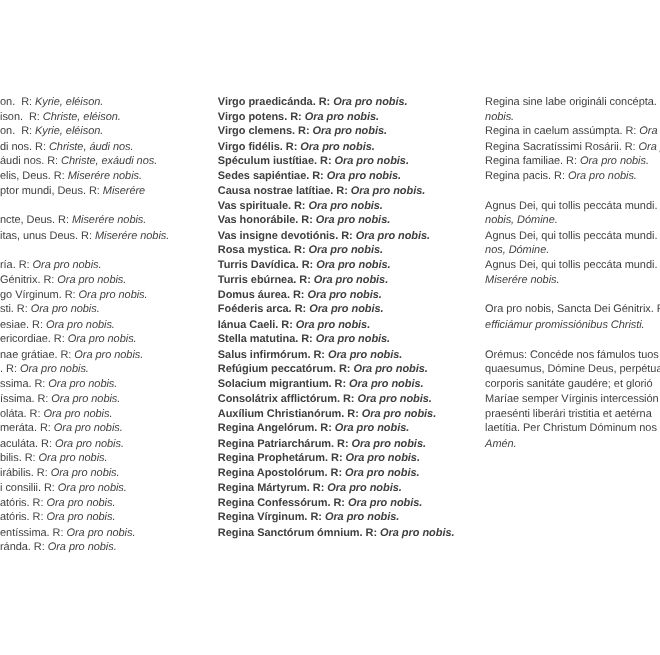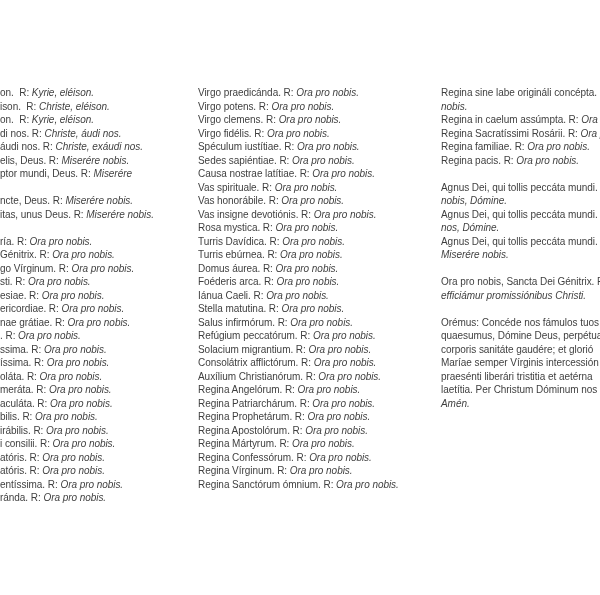--- a/index.html
+++ b/index.html
@@ -14,21 +14,21 @@
   .col {
     position: absolute;
     top: 86px;
     font-size: 10px;
     line-height: 13.5px;
     letter-spacing: -0.05px;
     color: #3f3f3f;
     white-space: pre;
   }
   .col-left   { left: 0px;   width: 196px; }
-  .col-middle { left: 198px; width: 242px; }
+  .col-middle { left: 198px; width: 242px; font-weight: bold; }
   .col-right  { left: 441px; width: 320px; } 
   .line { height: 13.5px; overflow: visible; }
   .seg-roman  { font-style: normal; }
   .seg-italic { font-style: italic; }
 </style>
 </head>
 <body>
 
 <div class="page">
   <div class="col col-left" style="color: rgb(63, 63, 63);"><div class="line"><span class="seg-roman">on.  R: </span><span class="seg-italic">Kyrie, eléison.</span></div><div class="line"><span class="seg-roman">ison.  R: </span><span class="seg-italic">Christe, eléison.</span></div><div class="line"><span class="seg-roman">on.  R: </span><span class="seg-italic">Kyrie, eléison.</span></div><div class="line"><span class="seg-roman">di nos. R: </span><span class="seg-italic">Christe, áudi nos.</span></div><div class="line"><span class="seg-roman">áudi nos. R: </span><span class="seg-italic">Christe, exáudi nos.</span></div><div class="line"><span class="seg-roman">elis, Deus. R: </span><span class="seg-italic">Miserére nobis.</span></div><div class="line"><span class="seg-roman">ptor mundi, Deus. R: </span><span class="seg-italic">Miserére</span></div><div class="line"></div><div class="line"><span class="seg-roman">ncte, Deus. R: </span><span class="seg-italic">Miserére nobis.</span></div><div class="line"><span class="seg-roman">itas, unus Deus. R: </span><span class="seg-italic">Miserére nobis.</span></div><div class="line"></div><div class="line"><span class="seg-roman">ría. R: </span><span class="seg-italic">Ora pro nobis.</span></div><div class="line"><span class="seg-roman">Génitrix. R: </span><span class="seg-italic">Ora pro nobis.</span></div><div class="line"><span class="seg-roman">go Vírginum. R: </span><span class="seg-italic">Ora pro nobis.</span></div><div class="line"><span class="seg-roman">sti. R: </span><span class="seg-italic">Ora pro nobis.</span></div><div class="line"><span class="seg-roman">esiae. R: </span><span class="seg-italic">Ora pro nobis.</span></div><div class="line"><span class="seg-roman">ericordiae. R: </span><span class="seg-italic">Ora pro nobis.</span></div><div class="line"><span class="seg-roman">nae grátiae. R: </span><span class="seg-italic">Ora pro nobis.</span></div><div class="line"><span class="seg-roman">. R: </span><span class="seg-italic">Ora pro nobis.</span></div><div class="line"><span class="seg-roman">ssima. R: </span><span class="seg-italic">Ora pro nobis.</span></div><div class="line"><span class="seg-roman">íssima. R: </span><span class="seg-italic">Ora pro nobis.</span></div><div class="line"><span class="seg-roman">oláta. R: </span><span class="seg-italic">Ora pro nobis.</span></div><div class="line"><span class="seg-roman">meráta. R: </span><span class="seg-italic">Ora pro nobis.</span></div><div class="line"><span class="seg-roman">aculáta. R: </span><span class="seg-italic">Ora pro nobis.</span></div><div class="line"><span class="seg-roman">bilis. R: </span><span class="seg-italic">Ora pro nobis.</span></div><div class="line"><span class="seg-roman">irábilis. R: </span><span class="seg-italic">Ora pro nobis.</span></div><div class="line"><span class="seg-roman">i consilii. R: </span><span class="seg-italic">Ora pro nobis.</span></div><div class="line"><span class="seg-roman">atóris. R: </span><span class="seg-italic">Ora pro nobis.</span></div><div class="line"><span class="seg-roman">atóris. R: </span><span class="seg-italic">Ora pro nobis.</span></div><div class="line"><span class="seg-roman">entíssima. R: </span><span class="seg-italic">Ora pro nobis.</span></div><div class="line"><span class="seg-roman">ránda. R: </span><span class="seg-italic">Ora pro nobis.</span></div></div>

